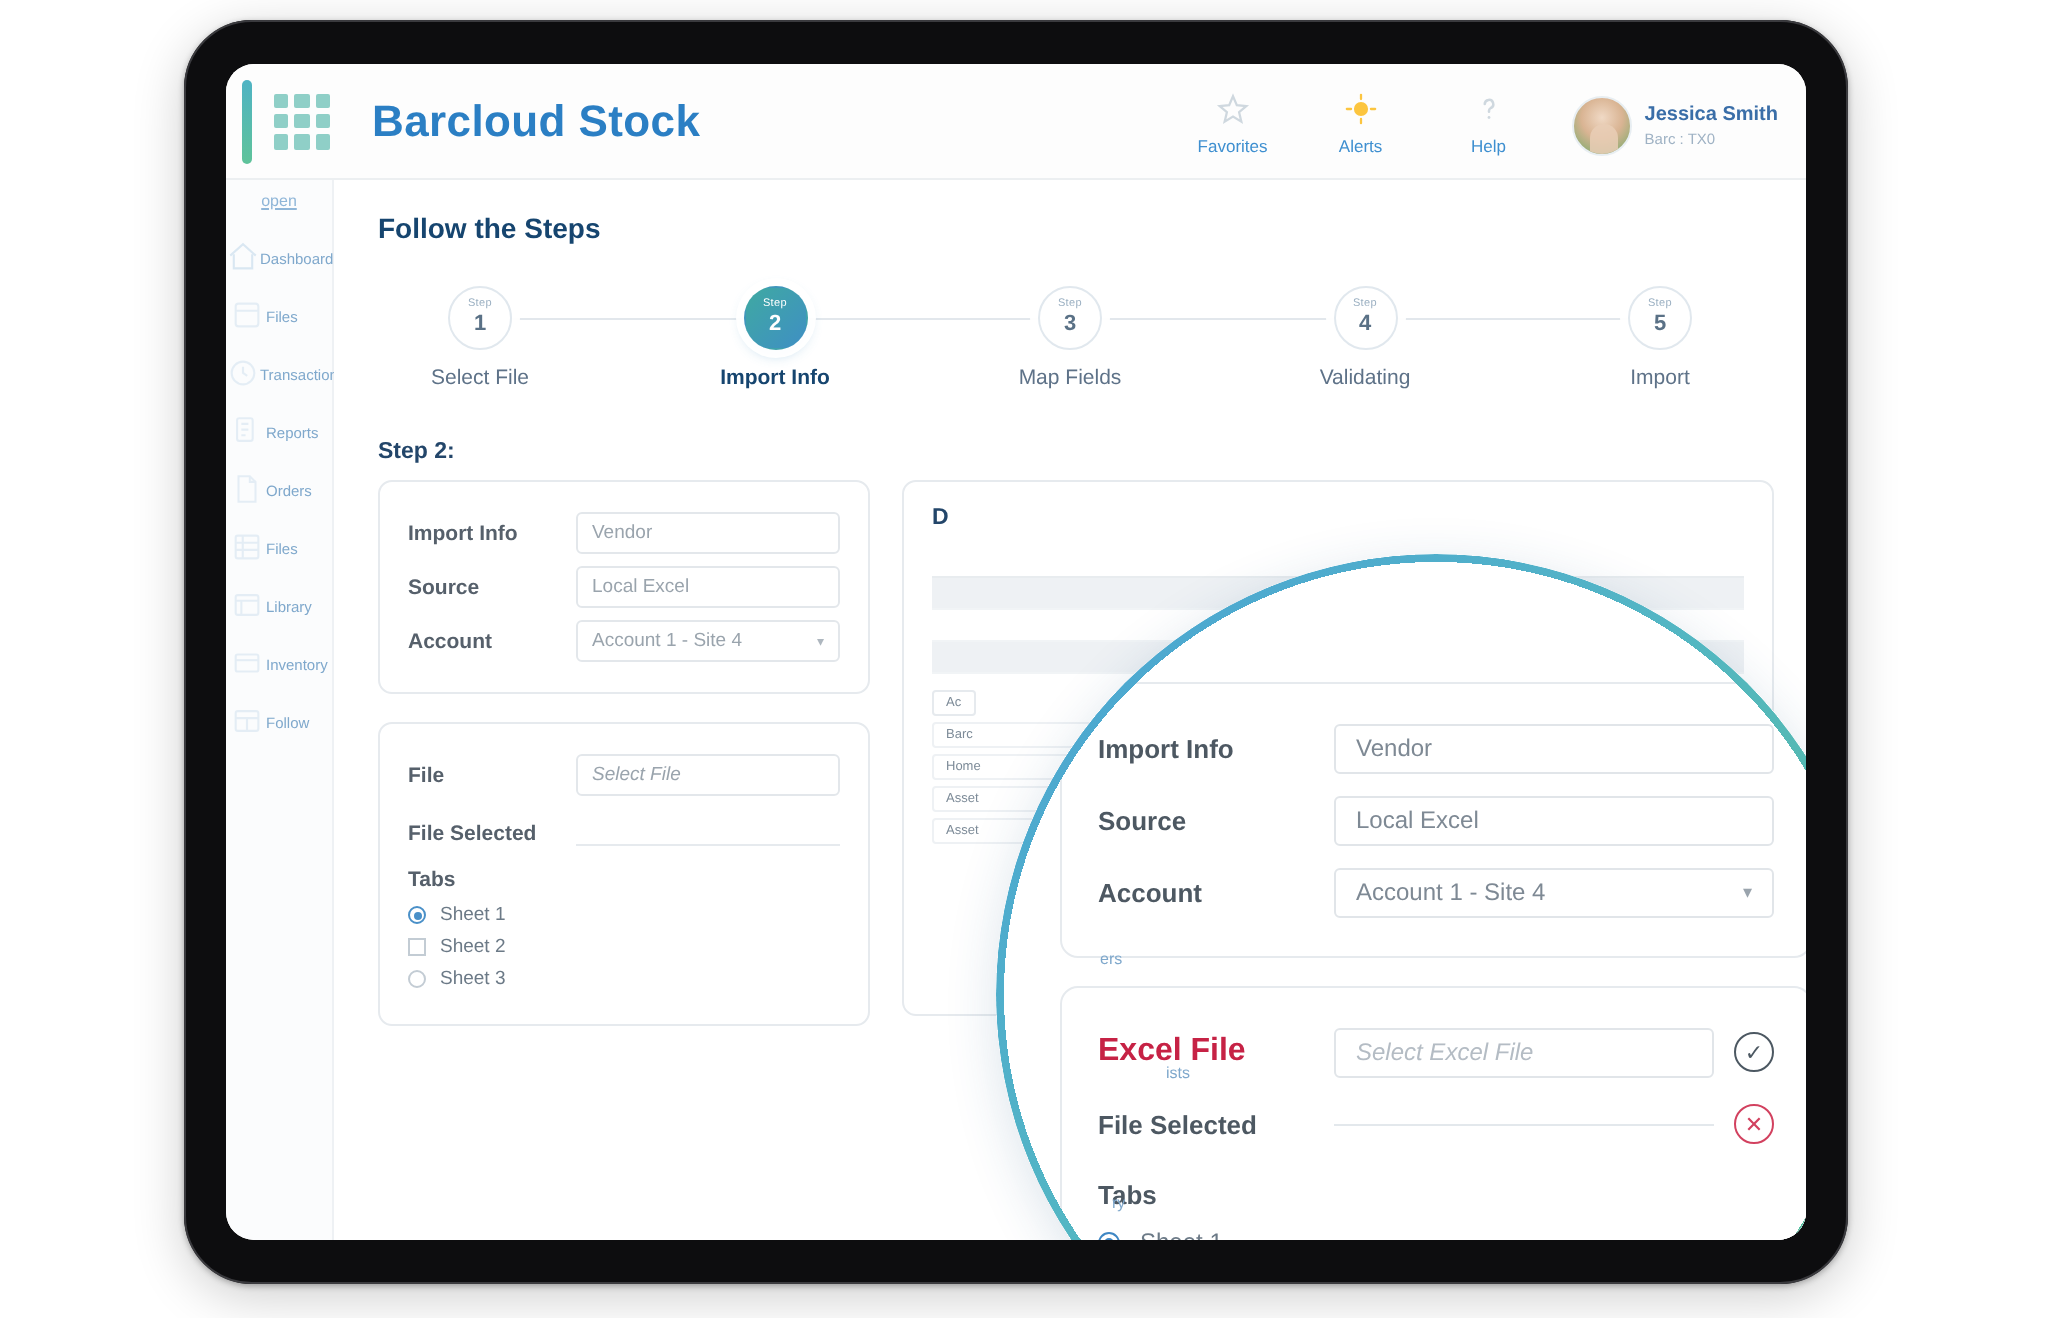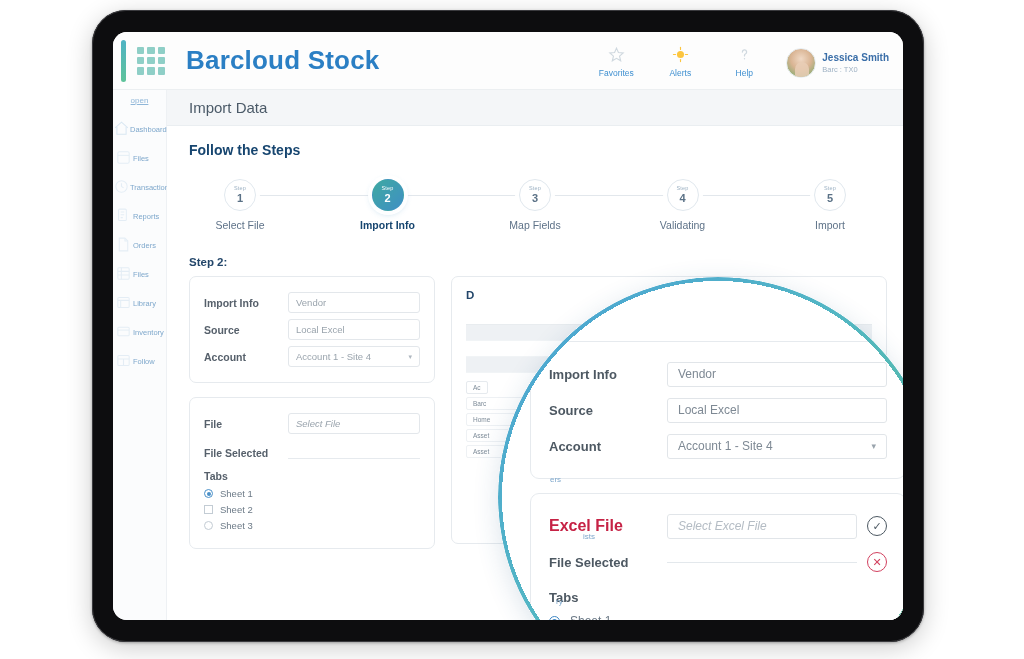--- a/index.html
+++ b/index.html
@@ -49,21 +49,21 @@
     background: linear-gradient(180deg,#4fb3c4 0%, #5fc39a 100%);
   }
   #grid-icon {
     width: 34px; height: 34px; margin-left: 8px;
     display: grid; grid-template-columns: repeat(3,1fr);
     grid-template-rows: repeat(3,1fr); gap: 3px; padding: 3px;
   }
   #grid-icon i { background: #8fcfc7; border-radius: 1px; display: block; }
   #app-title {
     margin-left: 18px;
-    font-size: 26px; font-weight: bold; color: #2b7fc4;
+    font-size: 22px; font-weight: bold; color: #2b7fc4;
     letter-spacing: .2px;
   }
   #header-right {
     margin-left: auto; margin-right: 14px;
     display: flex; align-items: flex-end; gap: 20px;
   }
   .hdr-action {
     display: flex; flex-direction: column; align-items: center;
     width: 44px; cursor: pointer;
   }
@@ -443,23 +443,20 @@
               <rect x="4" y="5" width="16" height="14" rx="1.5"></rect>
               <path d="M4 10h16M12 10v9"></path>
             </svg>
         </span>
         <span class="nav-lbl">Follow</span>
       </div>
     </div>
 
     <div id="page">
 
-      <div id="page-title-bar">
-        <span id="page-title">Import Data</span>
-      </div>
 
       <div id="follow-steps">Follow the Steps</div>
 
       <div id="stepper">
         <div id="stepper-line"></div>
 
         <div class="step">
           <div class="bubble">
             <span class="b-top">Step</span>
             <span class="b-num">1</span>

